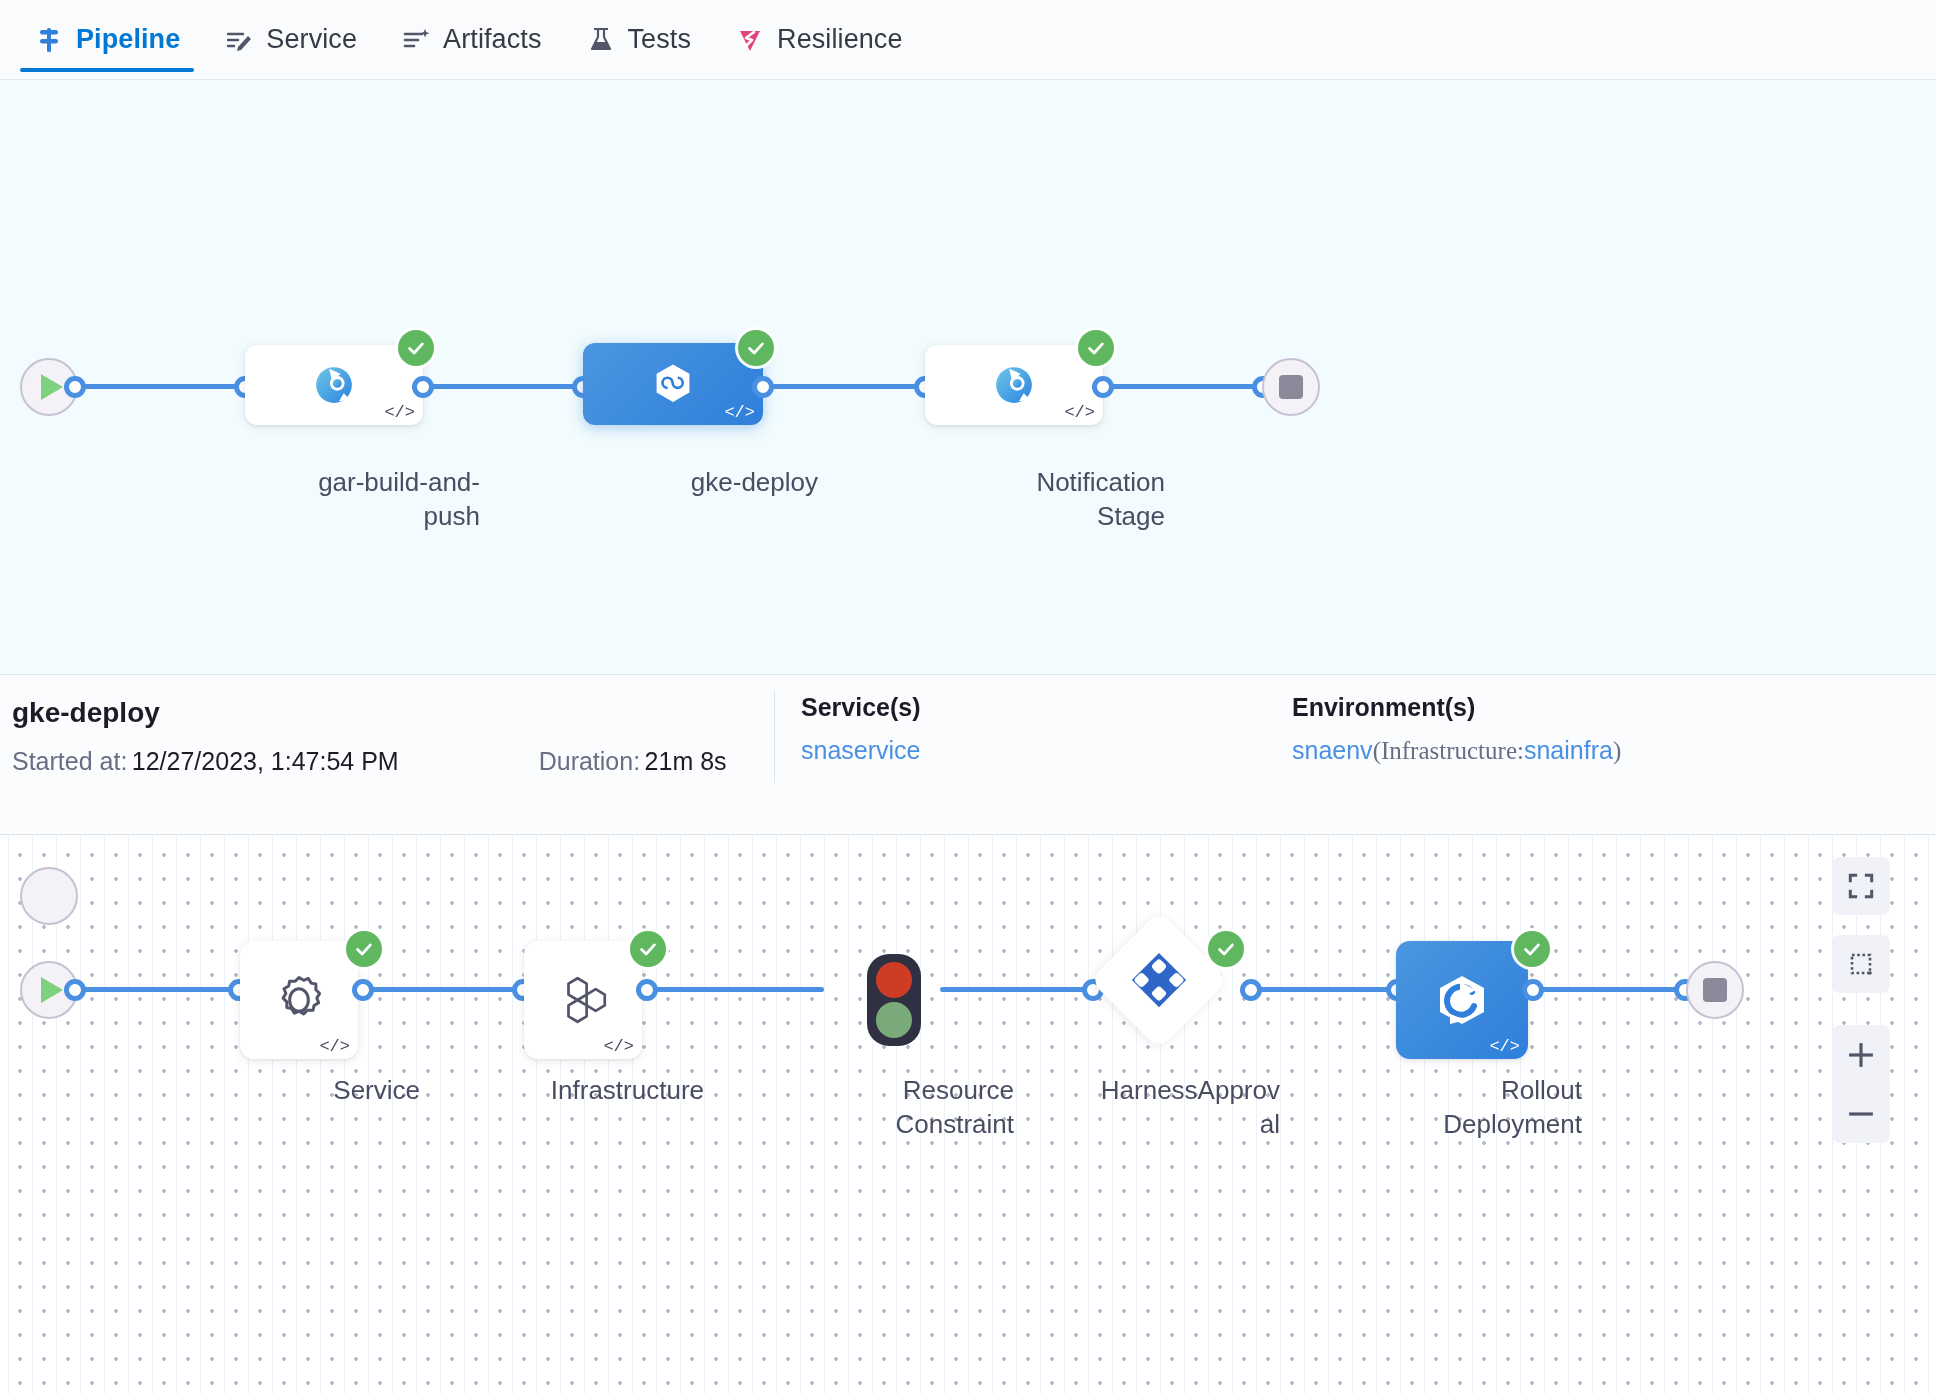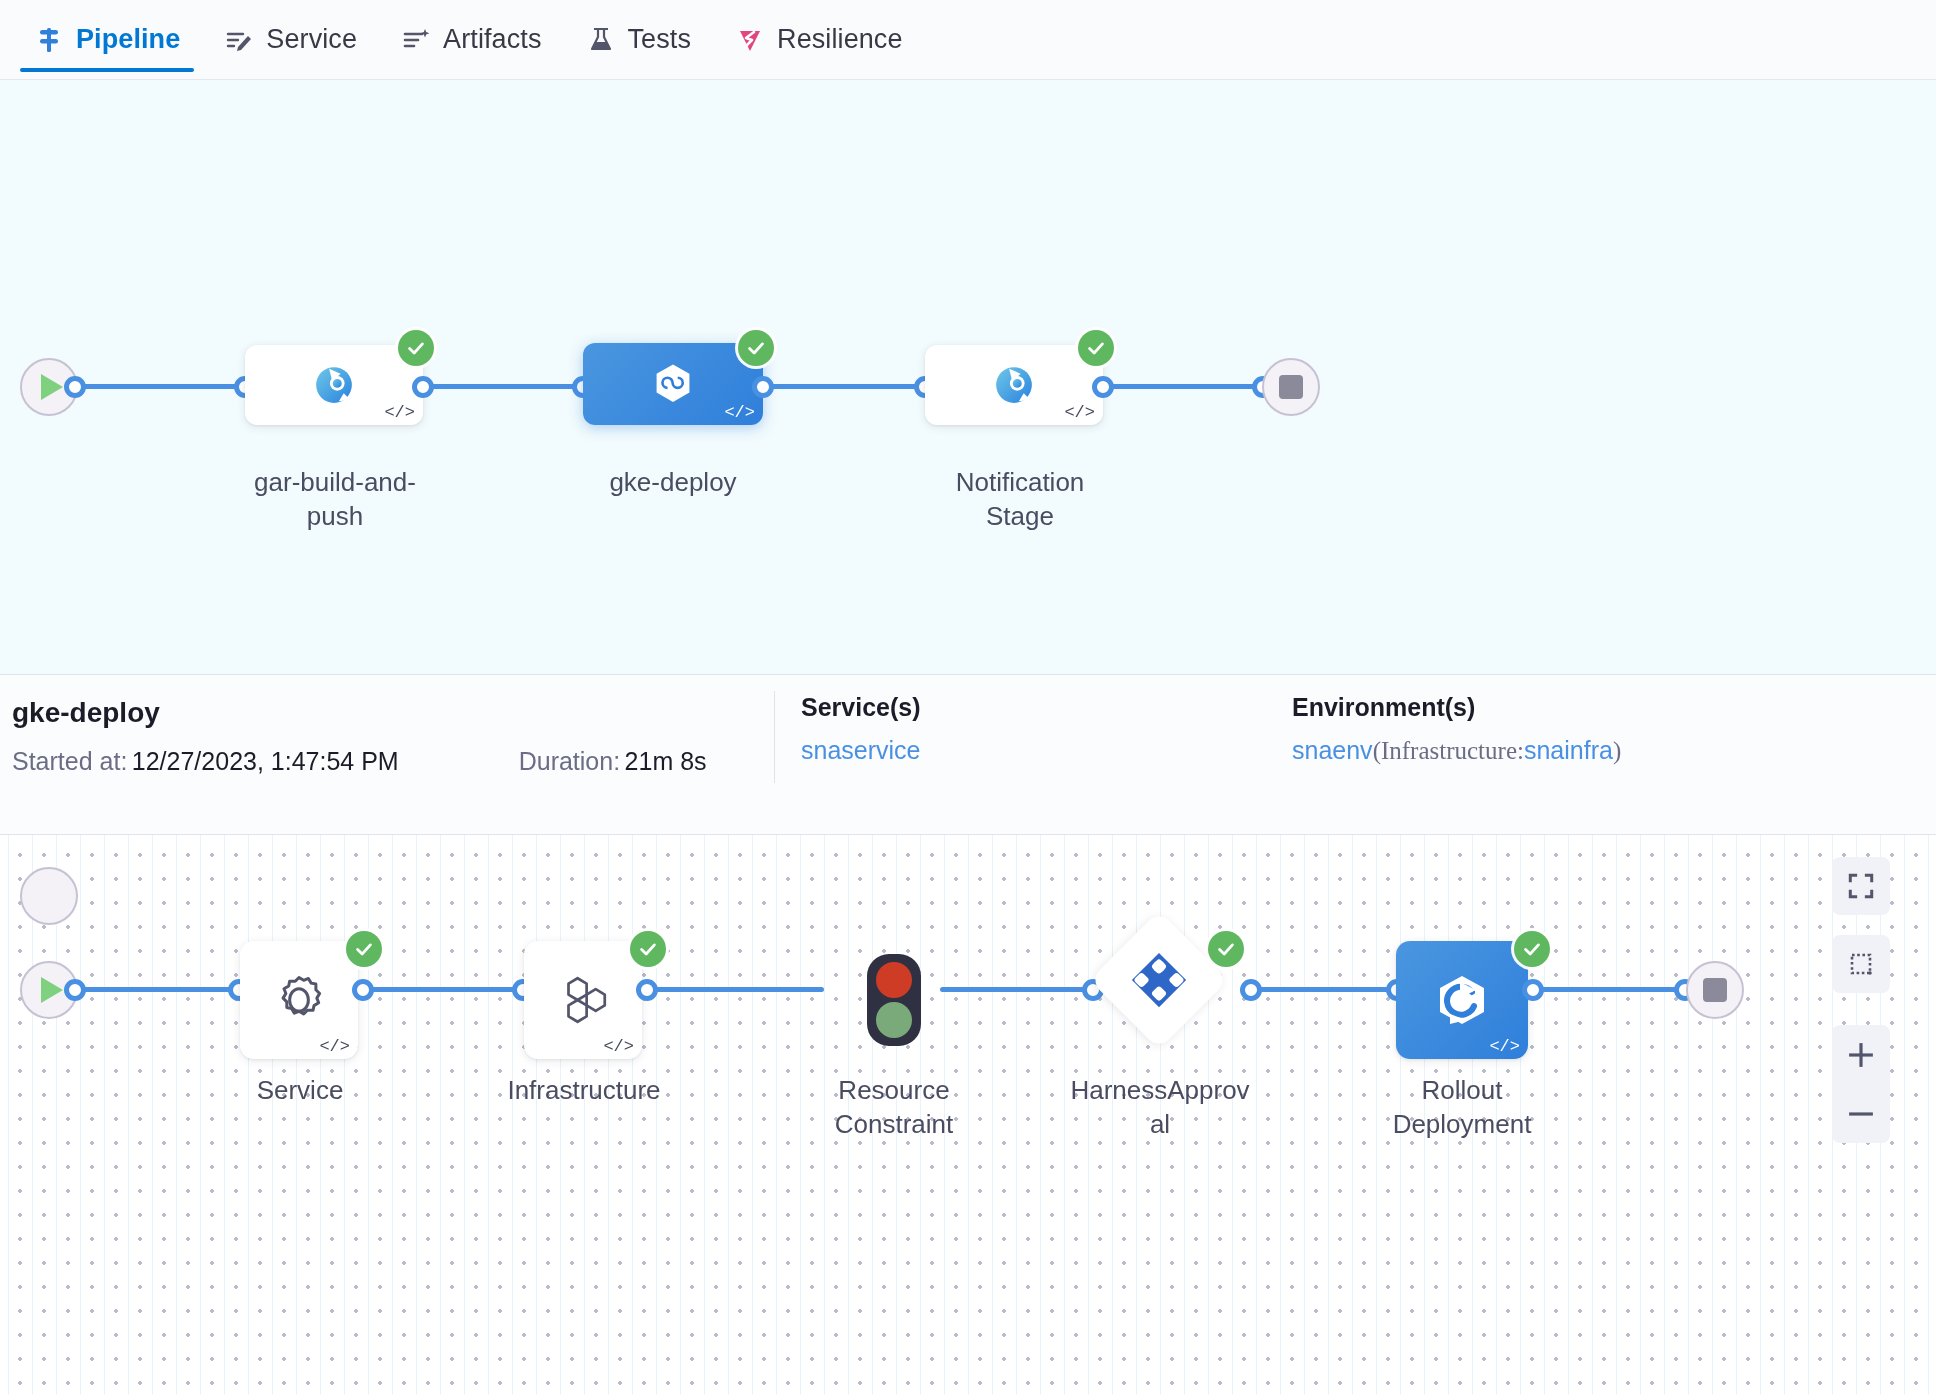--- a/index.html
+++ b/index.html
@@ -114,41 +114,41 @@
     position: absolute;
     right: 8px; bottom: 4px;
     font-size: 17px;
     color: #46495c;
     font-family: "Liberation Mono", monospace;
     line-height: 1;
   }
   .code-ico.onblue { color: #ffffff; }
   .node-label {
     position: absolute;
-    text-align: center;
+    text-align: right;
     font-size: 26px;
     color: #4a4c61;
     line-height: 1.32;
   }
 
   
   .detailbar {
     position: relative;
     height: 160px;
     background: #fbfcfe;
     border-bottom: 1px solid #dfe3ec;
     padding: 22px 0 0 12px;
   }
   .detail-title {
     font-size: 28px;
     font-weight: bold;
     color: #1c1c28;
     margin: 0 0 18px 0;
   }
-  .detail-row { display: flex; align-items: flex-start; }
+  .detail-row { display: flex; align-items: flex-start; gap: 20px; }
   .meta-k { color: #6b6d85; font-size: 25px; }
   .meta-v { color: #1c1c28; font-size: 25px; }
   .started { margin-right: 120px; }
   .duration { margin-right: 44px; }
   .vdiv {
     width: 1px; height: 92px;
     background: #dfe3ec;
     position: absolute; top: 16px; left: 774px;
   }
   .col-head {

